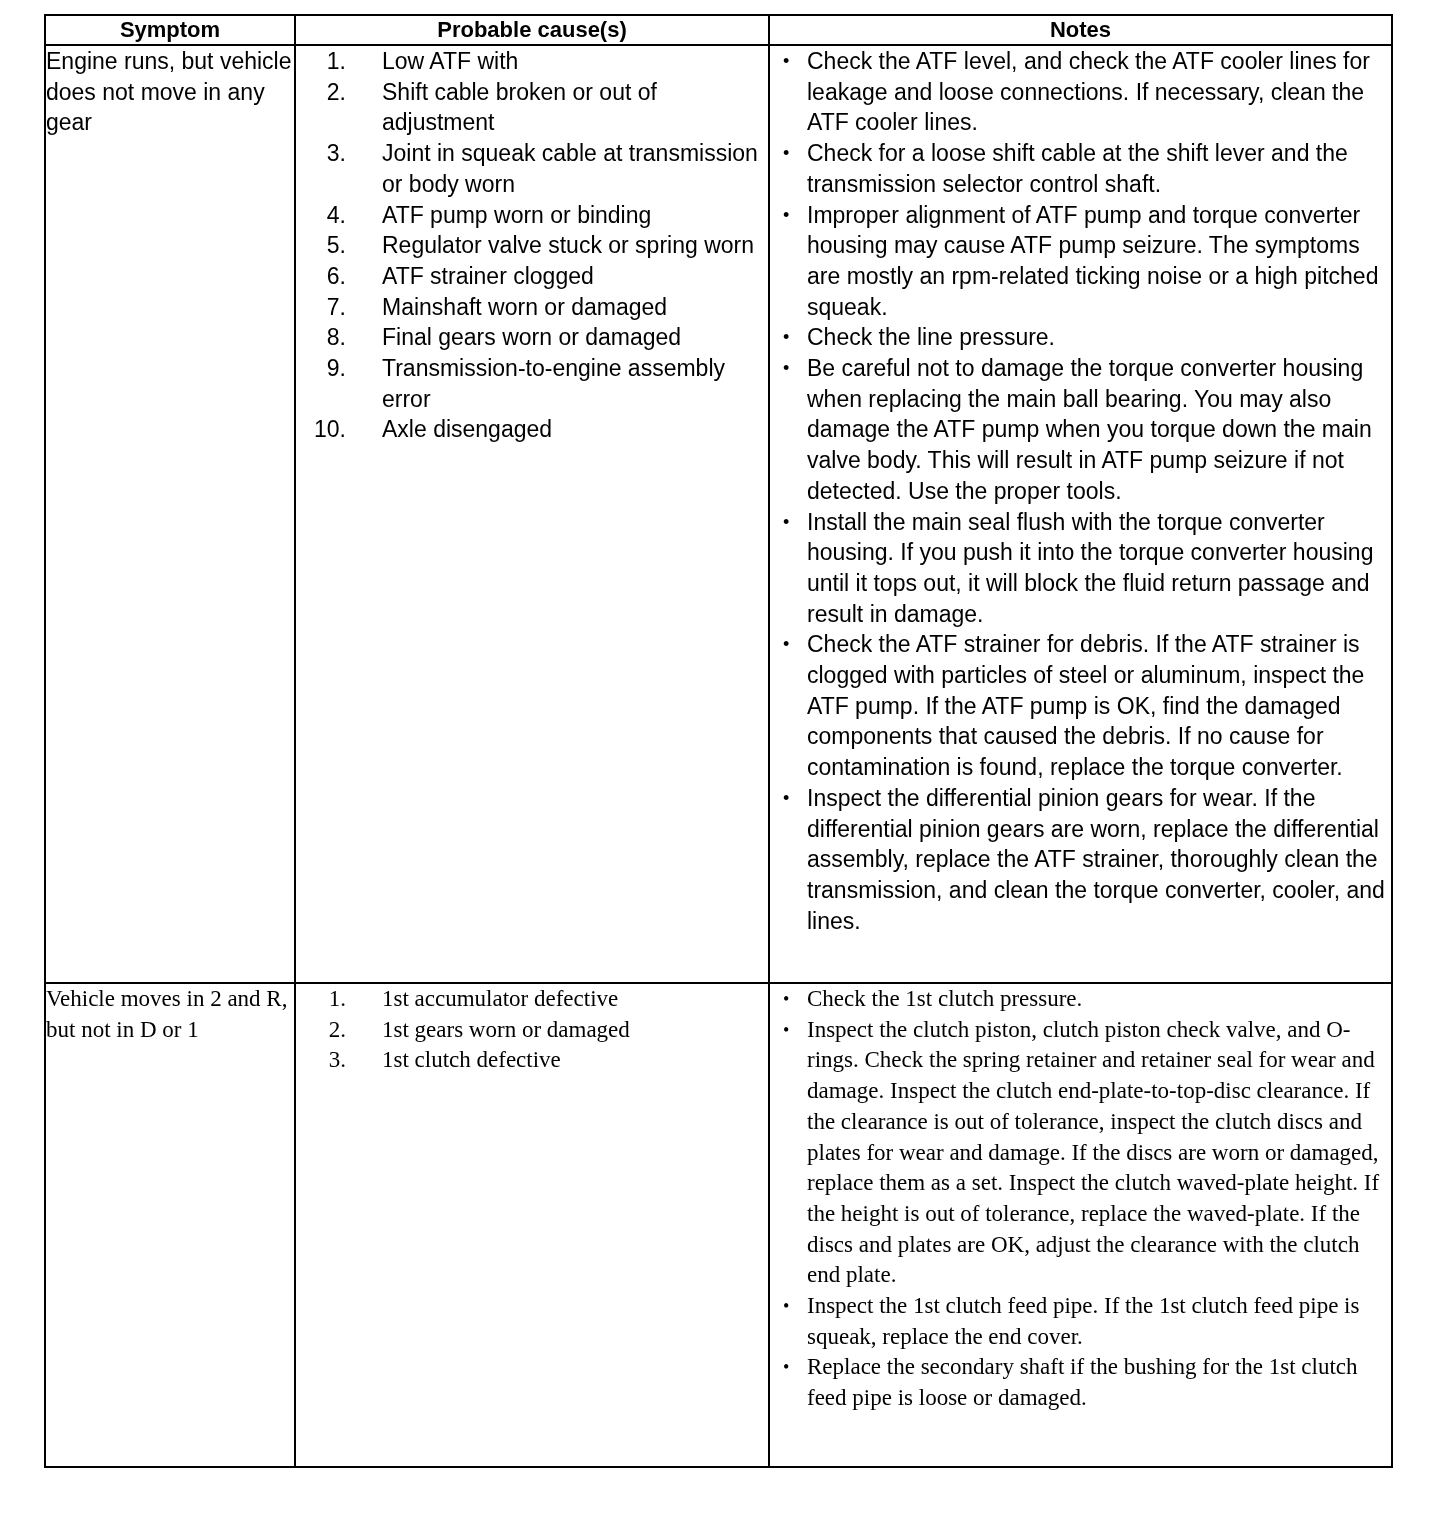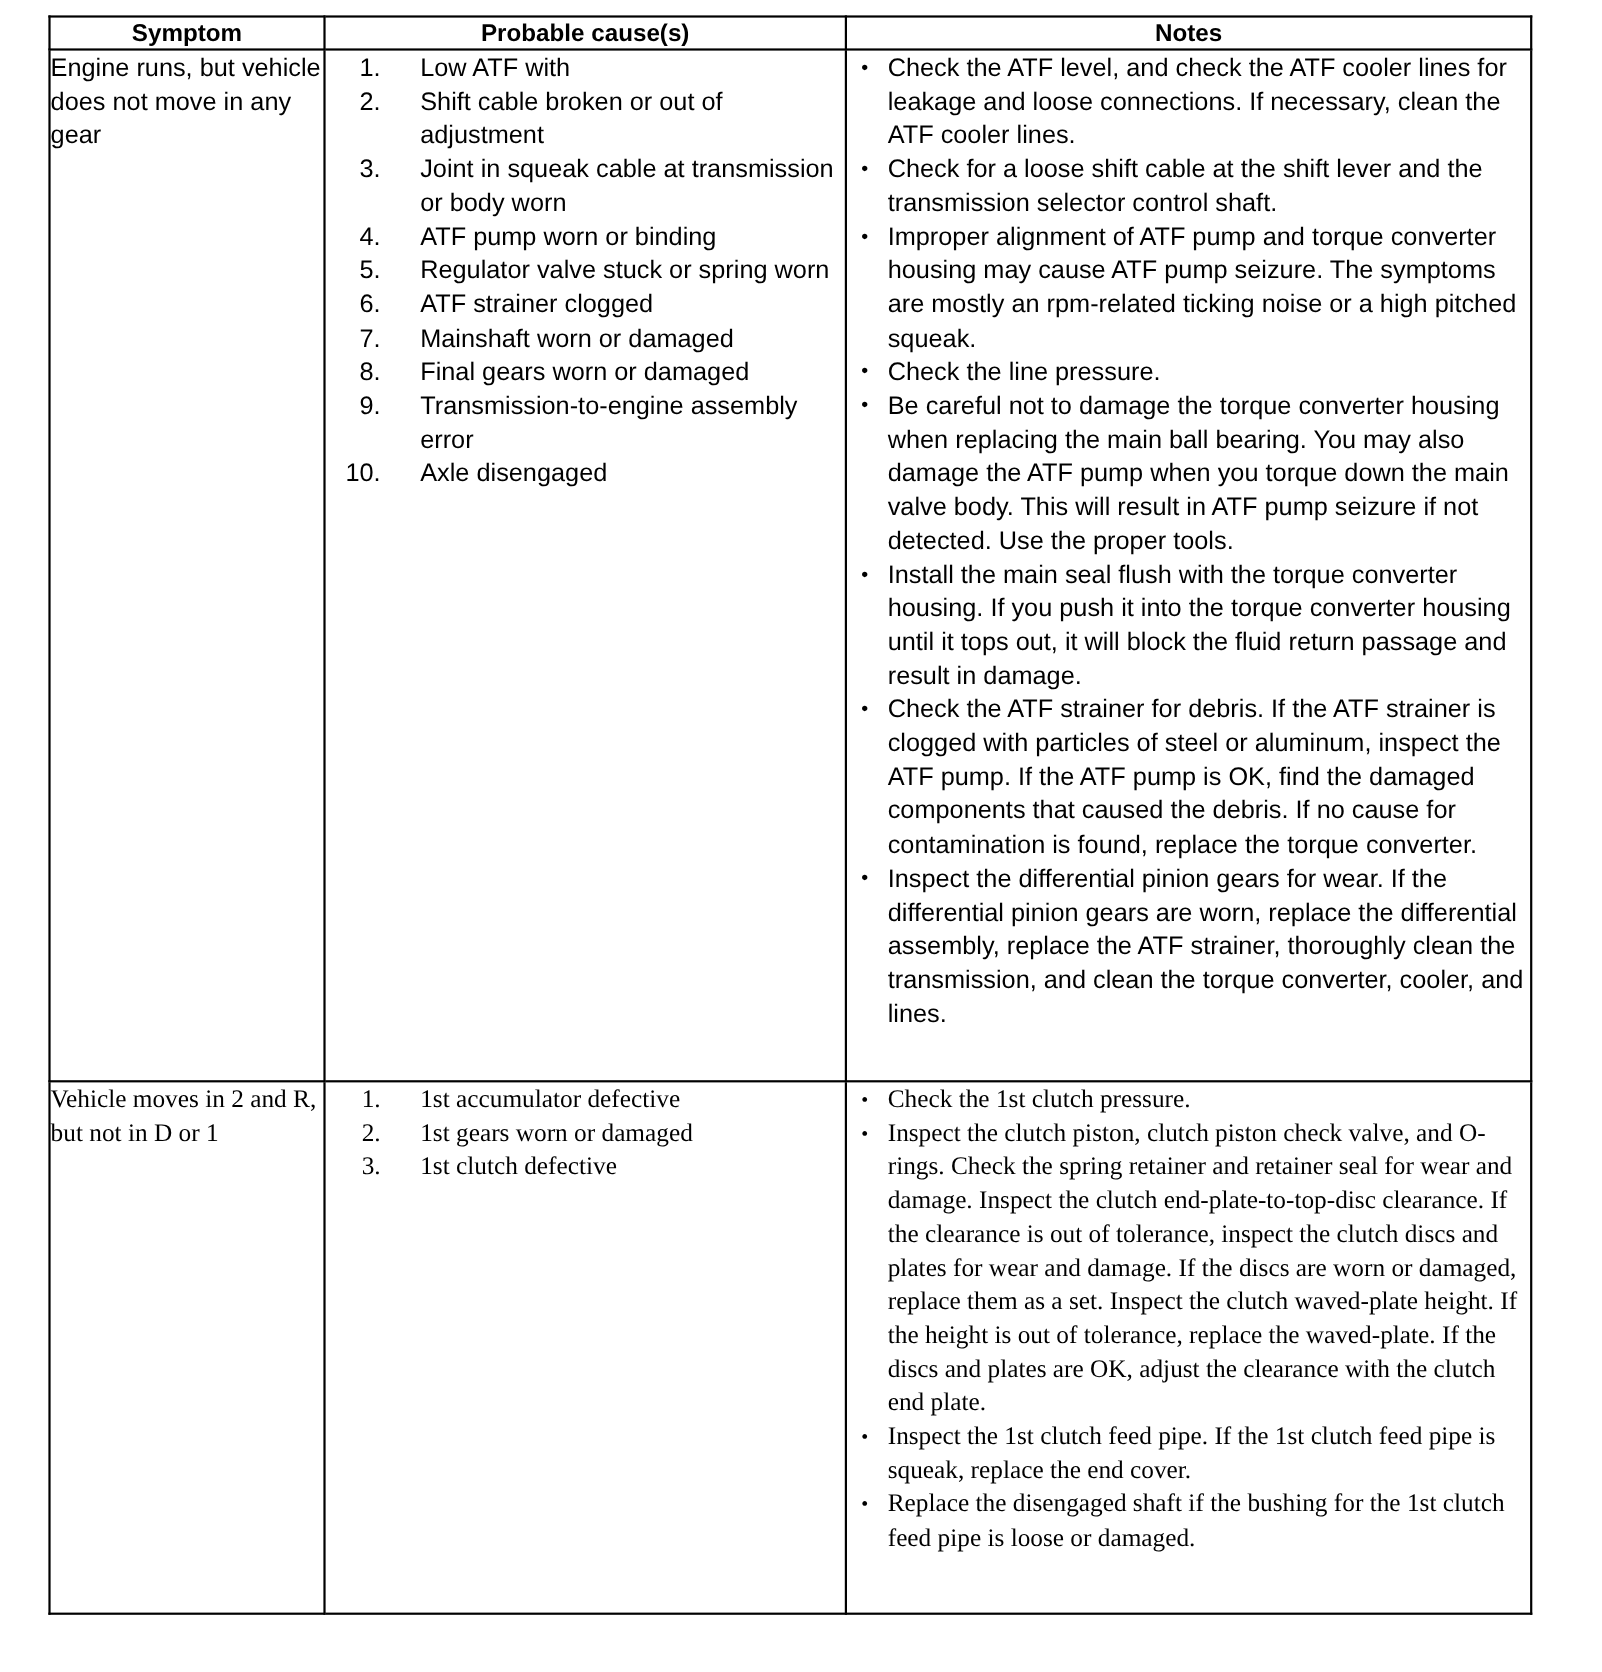--- a/index.html
+++ b/index.html
@@ -101,19 +101,19 @@
             <li><span class="num">1.</span><span>1st accumulator defective</span></li>
             <li><span class="num">2.</span><span>1st gears worn or damaged</span></li>
             <li><span class="num">3.</span><span>1st clutch defective</span></li>
           </ol>
         </td>
         <td>
           <ul class="notes">
             <li><span class="bullet">•</span><span>Check the 1st clutch pressure.</span></li>
             <li><span class="bullet">•</span><span>Inspect the clutch piston, clutch piston check valve, and O-rings. Check the spring retainer and retainer seal for wear and damage. Inspect the clutch end-plate-to-top-disc clearance. If the clearance is out of tolerance, inspect the clutch discs and plates for wear and damage. If the discs are worn or damaged, replace them as a set. Inspect the clutch waved-plate height. If the height is out of tolerance, replace the waved-plate. If the discs and plates are OK, adjust the clearance with the clutch end plate.</span></li>
             <li><span class="bullet">•</span><span>Inspect the 1st clutch feed pipe. If the 1st clutch feed pipe is squeak, replace the end cover.</span></li>
-            <li><span class="bullet">•</span><span>Replace the disengaged shaft if the bushing for the 1st clutch feed pipe is loose or damaged.</span></li>
+            <li><span class="bullet">•</span><span>Replace the secondary shaft if the bushing for the 1st clutch feed pipe is loose or damaged.</span></li>
           </ul>
         </td>
       </tr>
     </tbody>
   </table>
 </div>
 
 </body></html>

